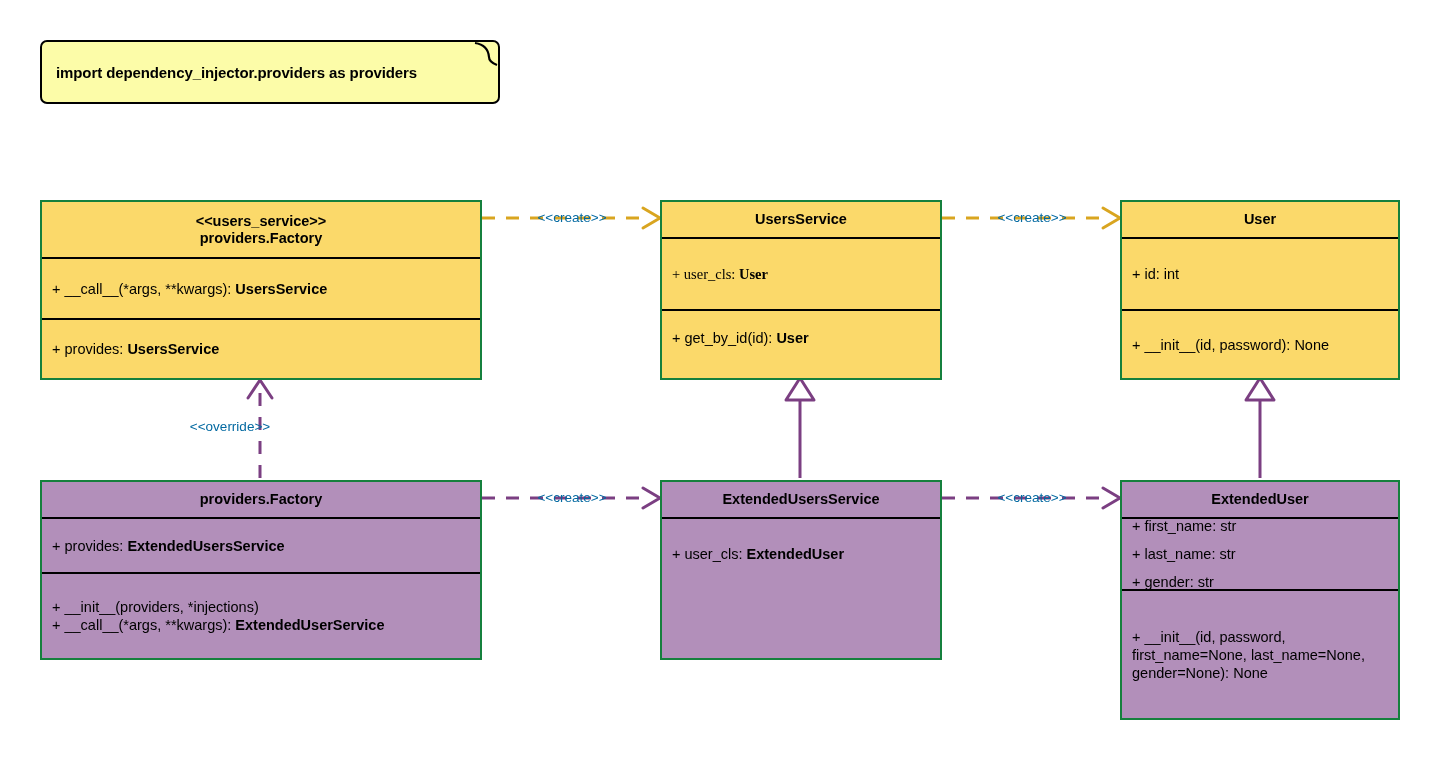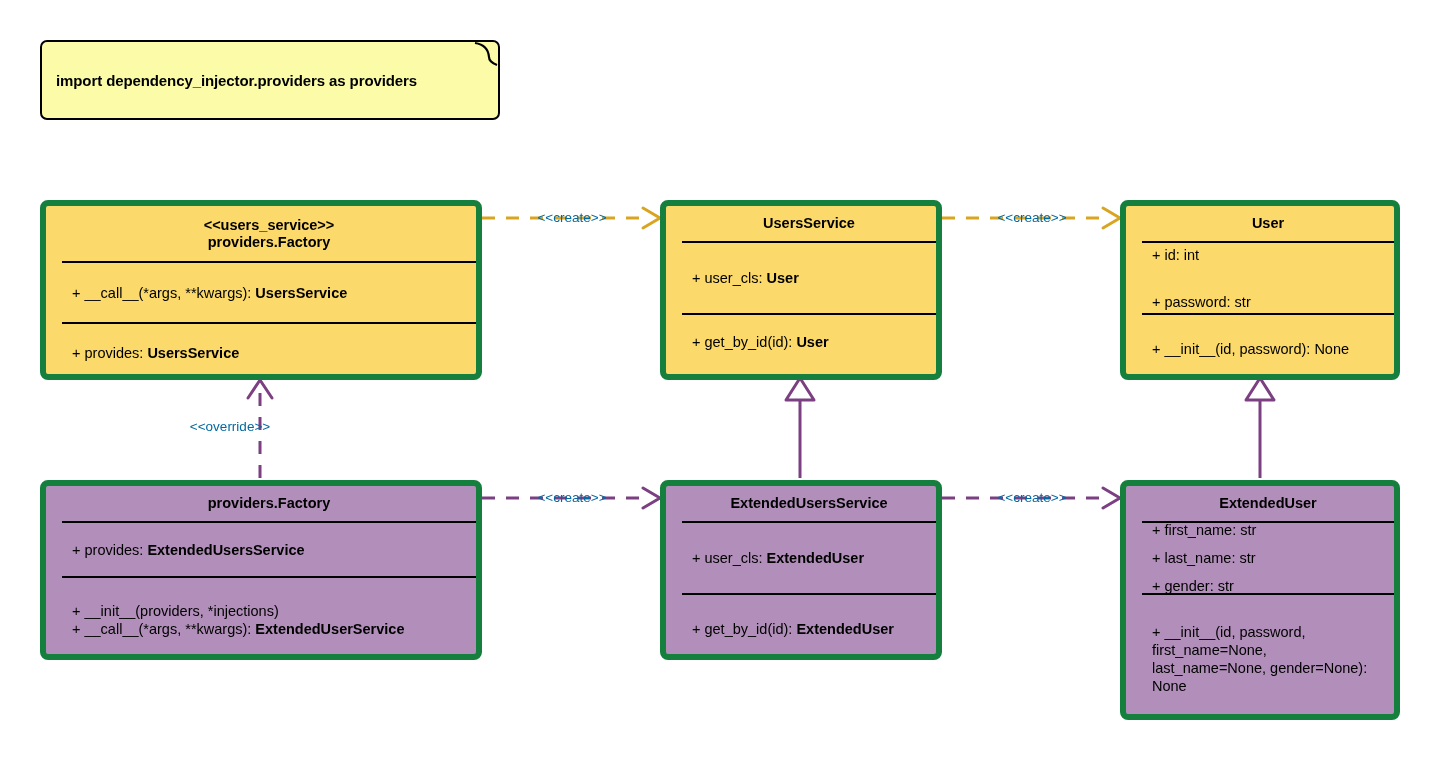--- a/index.html
+++ b/index.html
@@ -39,24 +39,23 @@
     right: 0px;
     width: 24px;
     height: 24px;
     overflow: visible;
   }
 
   
   .uml-class {
     position: absolute;
     box-sizing: border-box;
-    border: 6px solid #15803d;
-    border-radius: 8px;
+    border: 2px solid #15803d;
+    border-radius: 0;
     overflow: hidden;
-    padding-left: 16px;
   }
   .uml-class.yellow { background: #fbd96a; }
   .uml-class.purple { background: #b28fba; }
 
   .cls-header {
     box-sizing: border-box;
     text-align: center;
     font-weight: bold;
     font-size: 14.5px;
     display: flex;
@@ -134,21 +133,21 @@
     <line x1="800" y1="478" x2="800" y2="398" stroke="#7b3f82" stroke-width="3"></line>
     <polygon points="800,378 814,400 786,400" fill="#ffffff" stroke="#7b3f82" stroke-width="3" stroke-linejoin="round"></polygon>
   </g>
 
   <g>
     <line x1="1260" y1="478" x2="1260" y2="398" stroke="#7b3f82" stroke-width="3"></line>
     <polygon points="1260,378 1274,400 1246,400" fill="#ffffff" stroke="#7b3f82" stroke-width="3" stroke-linejoin="round"></polygon>
   </g>
 </svg>
 
-<div class="note" style="left:40px; top:40px; width:460px; height:80px;">
+<div class="note" style="left:40px; top:40px; width:460px; height:64px;">
   <span class="note-text">import dependency_injector.providers as providers</span>
   <svg class="note-fold" viewBox="0 0 24 24">
     <path d="M 1 1 Q 14 3 15 15 Q 15 20 23 23" fill="none" stroke="#000000" stroke-width="2.2"></path>
   </svg>
 </div>
 
 <div class="uml-class yellow" style="left:40px; top:200px; width:442px; height:180px;">
   <div class="cls-header" style="height:57px;">
     <span class="stereo">&lt;&lt;users_service&gt;&gt;</span>
     <span class="cname">providers.Factory</span>
@@ -162,82 +161,74 @@
     <div class="cls-line">
       <span>+ provides: </span><span class="b">UsersService</span>
     </div>
   </div>
 </div>
 
 <div class="uml-class yellow" style="left:660px; top:200px; width:282px; height:180px;">
   <div class="cls-header" style="height:37px;">
     <span class="cname">UsersService</span>
   </div>
+  <div class="cls-section" style="height:70px;font-family:Liberation Serif, serif;">
+    <div class="cls-line">
+      <span>+ user_cls: </span><span class="b">User</span>
+    </div>
+  </div>
+  <div class="cls-section" style="height:55px;">
+    <div class="cls-line">
+      <span>+ get_by_id(id): </span><span class="b">User</span>
+    </div>
+  </div>
+</div>
+
+<div class="uml-class yellow" style="left:1120px; top:200px; width:280px; height:180px;">
+  <div class="cls-header" style="height:37px;">
+    <span class="cname">User</span>
+  </div>
+  <div class="cls-section" style="height:70px;gap:29px;">
+    <div class="cls-line">
+      <span>+ id: int</span>
+    </div>
+  </div>
+  <div class="cls-section" style="height:69px;">
+    <div class="cls-line">
+      <span>+ __init__(id, password): None</span>
+    </div>
+  </div>
+</div>
+
+<div class="uml-class purple" style="left:40px; top:480px; width:442px; height:180px;">
+  <div class="cls-header" style="height:37px;">
+    <span class="cname">providers.Factory</span>
+  </div>
+  <div class="cls-section" style="height:53px;">
+    <div class="cls-line">
+      <span>+ provides: </span><span class="b">ExtendedUsersService</span>
+    </div>
+  </div>
+  <div class="cls-section" style="height:86px;">
+    <div class="cls-line">
+      <span>+ __init__(providers, *injections)</span>
+    </div>
+    <div class="cls-line">
+      <span>+ __call__(*args, **kwargs): </span><span class="b">ExtendedUserService</span>
+    </div>
+  </div>
+</div>
+
+<div class="uml-class purple" style="left:660px; top:480px; width:282px; height:180px;">
+  <div class="cls-header" style="height:37px;">
+    <span class="cname">ExtendedUsersService</span>
+  </div>
   <div class="cls-section" style="height:70px;">
     <div class="cls-line">
-      <span>+ user_cls: </span><span class="b">User</span>
-    </div>
-  </div>
-  <div class="cls-section" style="height:55px;">
-    <div class="cls-line">
-      <span>+ get_by_id(id): </span><span class="b">User</span>
-    </div>
-  </div>
-</div>
-
-<div class="uml-class yellow" style="left:1120px; top:200px; width:280px; height:180px;">
-  <div class="cls-header" style="height:37px;">
-    <span class="cname">User</span>
-  </div>
-  <div class="cls-section" style="height:70px;gap:29px;">
-    <div class="cls-line">
-      <span>+ id: int</span>
-    </div>
-    <div class="cls-line">
-      <span>+ password: str</span>
-    </div>
-  </div>
-  <div class="cls-section" style="height:69px;">
-    <div class="cls-line">
-      <span>+ __init__(id, password): None</span>
-    </div>
-  </div>
-</div>
-
-<div class="uml-class purple" style="left:40px; top:480px; width:442px; height:180px;">
-  <div class="cls-header" style="height:37px;">
-    <span class="cname">providers.Factory</span>
-  </div>
-  <div class="cls-section" style="height:53px;">
-    <div class="cls-line">
-      <span>+ provides: </span><span class="b">ExtendedUsersService</span>
-    </div>
-  </div>
-  <div class="cls-section" style="height:86px;">
-    <div class="cls-line">
-      <span>+ __init__(providers, *injections)</span>
-    </div>
-    <div class="cls-line">
-      <span>+ __call__(*args, **kwargs): </span><span class="b">ExtendedUserService</span>
-    </div>
-  </div>
-</div>
-
-<div class="uml-class purple" style="left:660px; top:480px; width:282px; height:180px;">
-  <div class="cls-header" style="height:37px;">
-    <span class="cname">ExtendedUsersService</span>
-  </div>
-  <div class="cls-section" style="height:70px;">
-    <div class="cls-line">
       <span>+ user_cls: </span><span class="b">ExtendedUser</span>
-    </div>
-  </div>
-  <div class="cls-section" style="height:69px;">
-    <div class="cls-line">
-      <span>+ get_by_id(id): </span><span class="b">ExtendedUser</span>
     </div>
   </div>
 </div>
 
 <div class="uml-class purple" style="left:1120px; top:480px; width:280px; height:240px;">
   <div class="cls-header" style="height:37px;">
     <span class="cname">ExtendedUser</span>
   </div>
   <div class="cls-section" style="height:70px;gap:10px;">
     <div class="cls-line">

